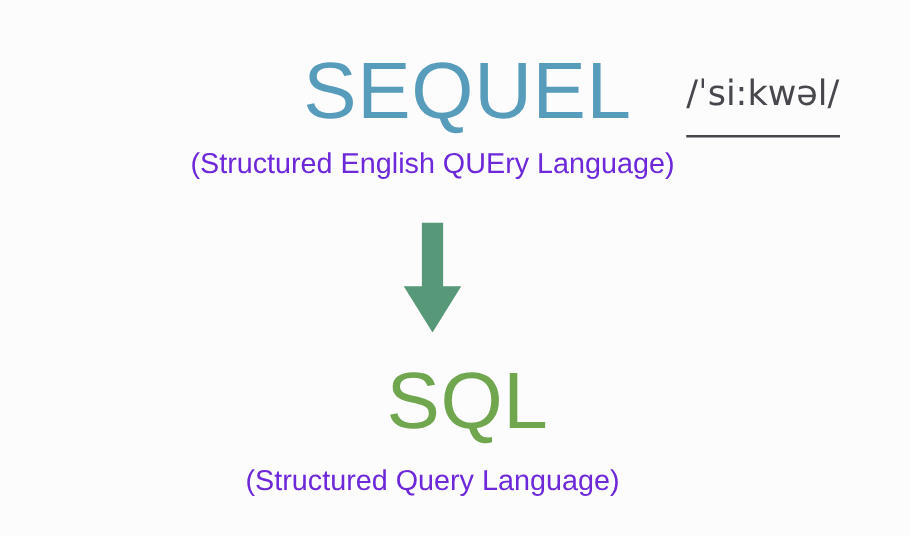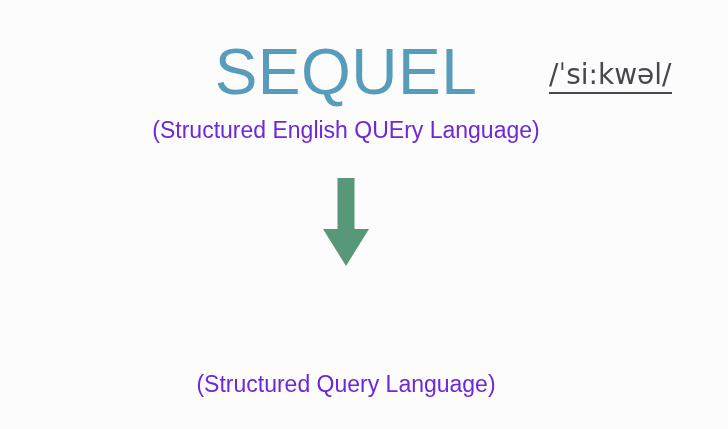--- a/index.html
+++ b/index.html
@@ -23,20 +23,21 @@
   .col {
     position: absolute;
     left: 0;
     width: 692px;
     text-align: center;
   }
   .title {
     line-height: 1;
     font-weight: 500;
     letter-spacing: 0.5px;
+    margin-left: 28px;
   }
   .title.sequel {
     top: 40px;
     font-size: 64px;
     color: #579dbb;
   }
   .title.sql {
     top: 288px;
     font-size: 64px;
     color: #6fa64e;
@@ -55,21 +56,21 @@
     font-size: 28px;
     line-height: 1;
     color: #47474d;
     white-space: nowrap;
   }
   .pron-sequel { left: 549px; top: 61px; }
   .pron-sql    { left: 507px; top: 321px; }
   .u {
     display: inline-block;
     border-bottom: 2px solid #47474d;
-    padding-bottom: 3px;
+    padding-bottom: 19px;
   }
   .pron-sql .u { margin-right: 11px; }
   .pron-sql .u:last-child { margin-right: 0; }
 
   .arrow {
     position: absolute;
     left: 323px;
     top: 178px;
     width: 46px;
     height: 88px;
@@ -86,17 +87,18 @@
   <div class="pron pron-sequel">
     <span class="u">/ˈsi:kwəl/</span>
   </div>
 
   <div class="col caption caption-sequel">(Structured English QUEry Language)</div>
 
   <svg class="arrow" viewBox="0 0 46 88" aria-hidden="true">
     <polygon points="14.5,0 31.5,0 31.5,51 46,51 23,88 0,51 14.5,51" fill="#579878"></polygon>
   </svg>
 
+  <div class="col title sql">SQL</div>
 
 
   <div class="col caption caption-sql">(Structured Query Language)</div>
 
 </div>
 
 </body></html>

